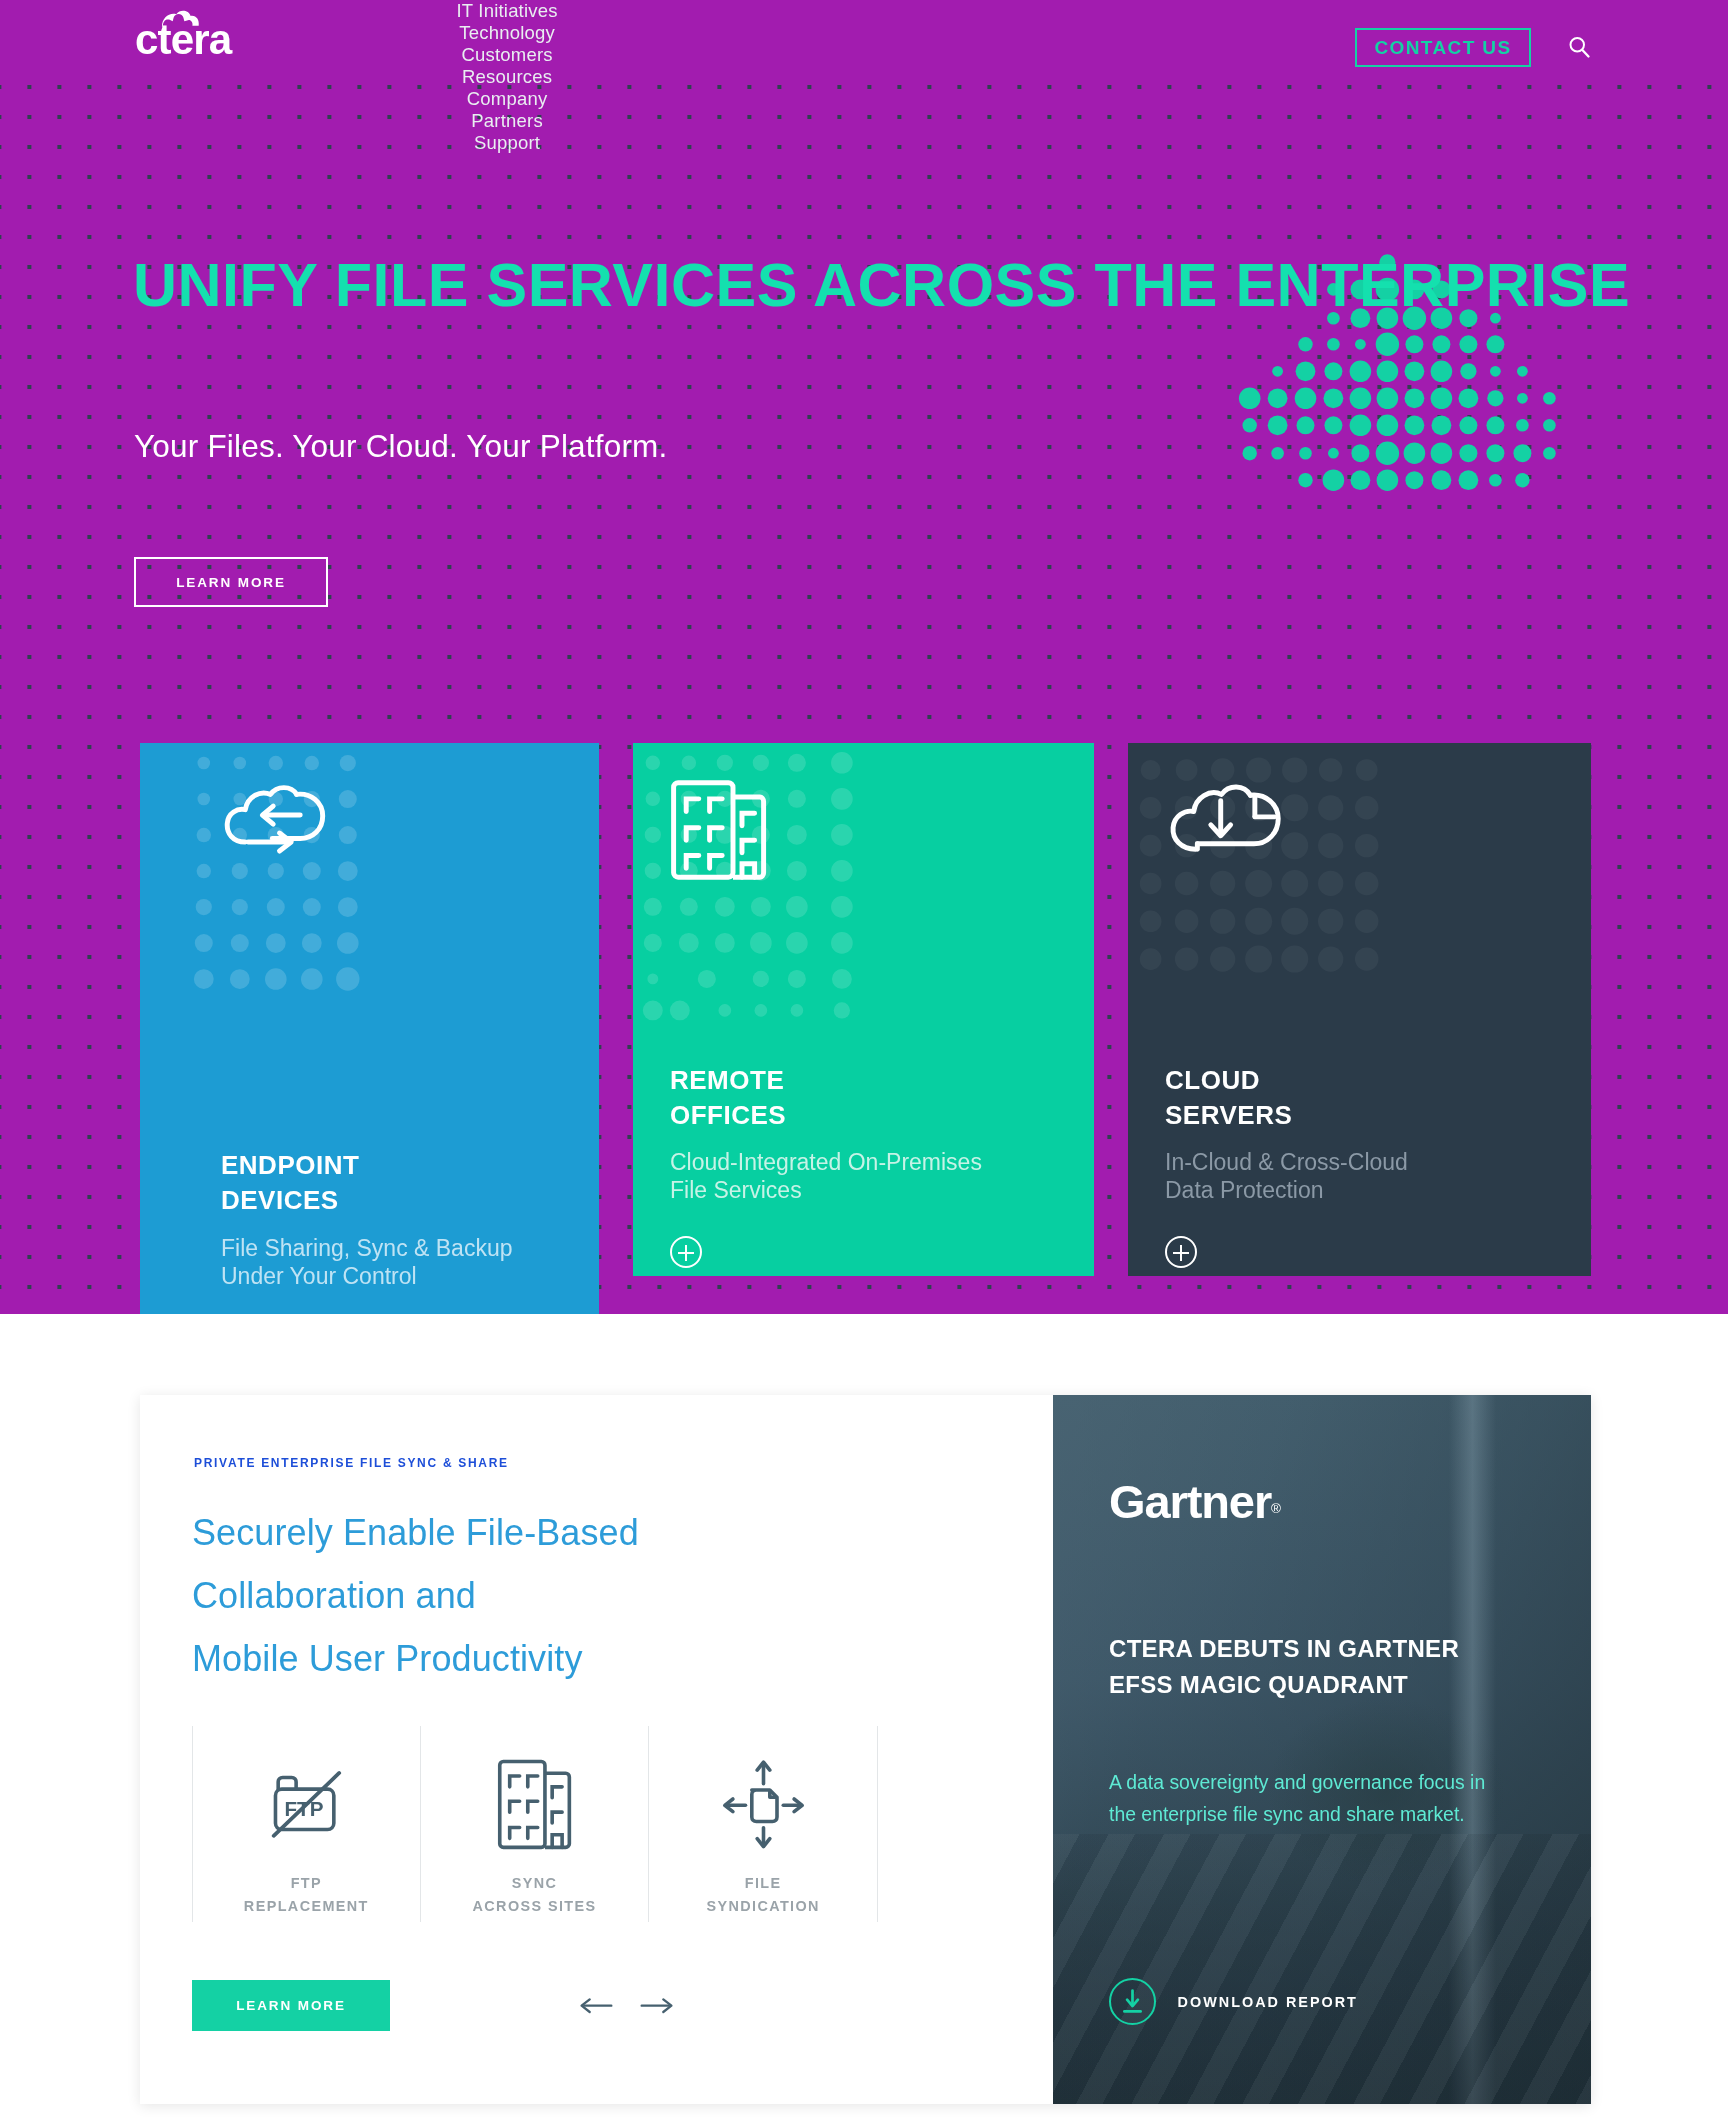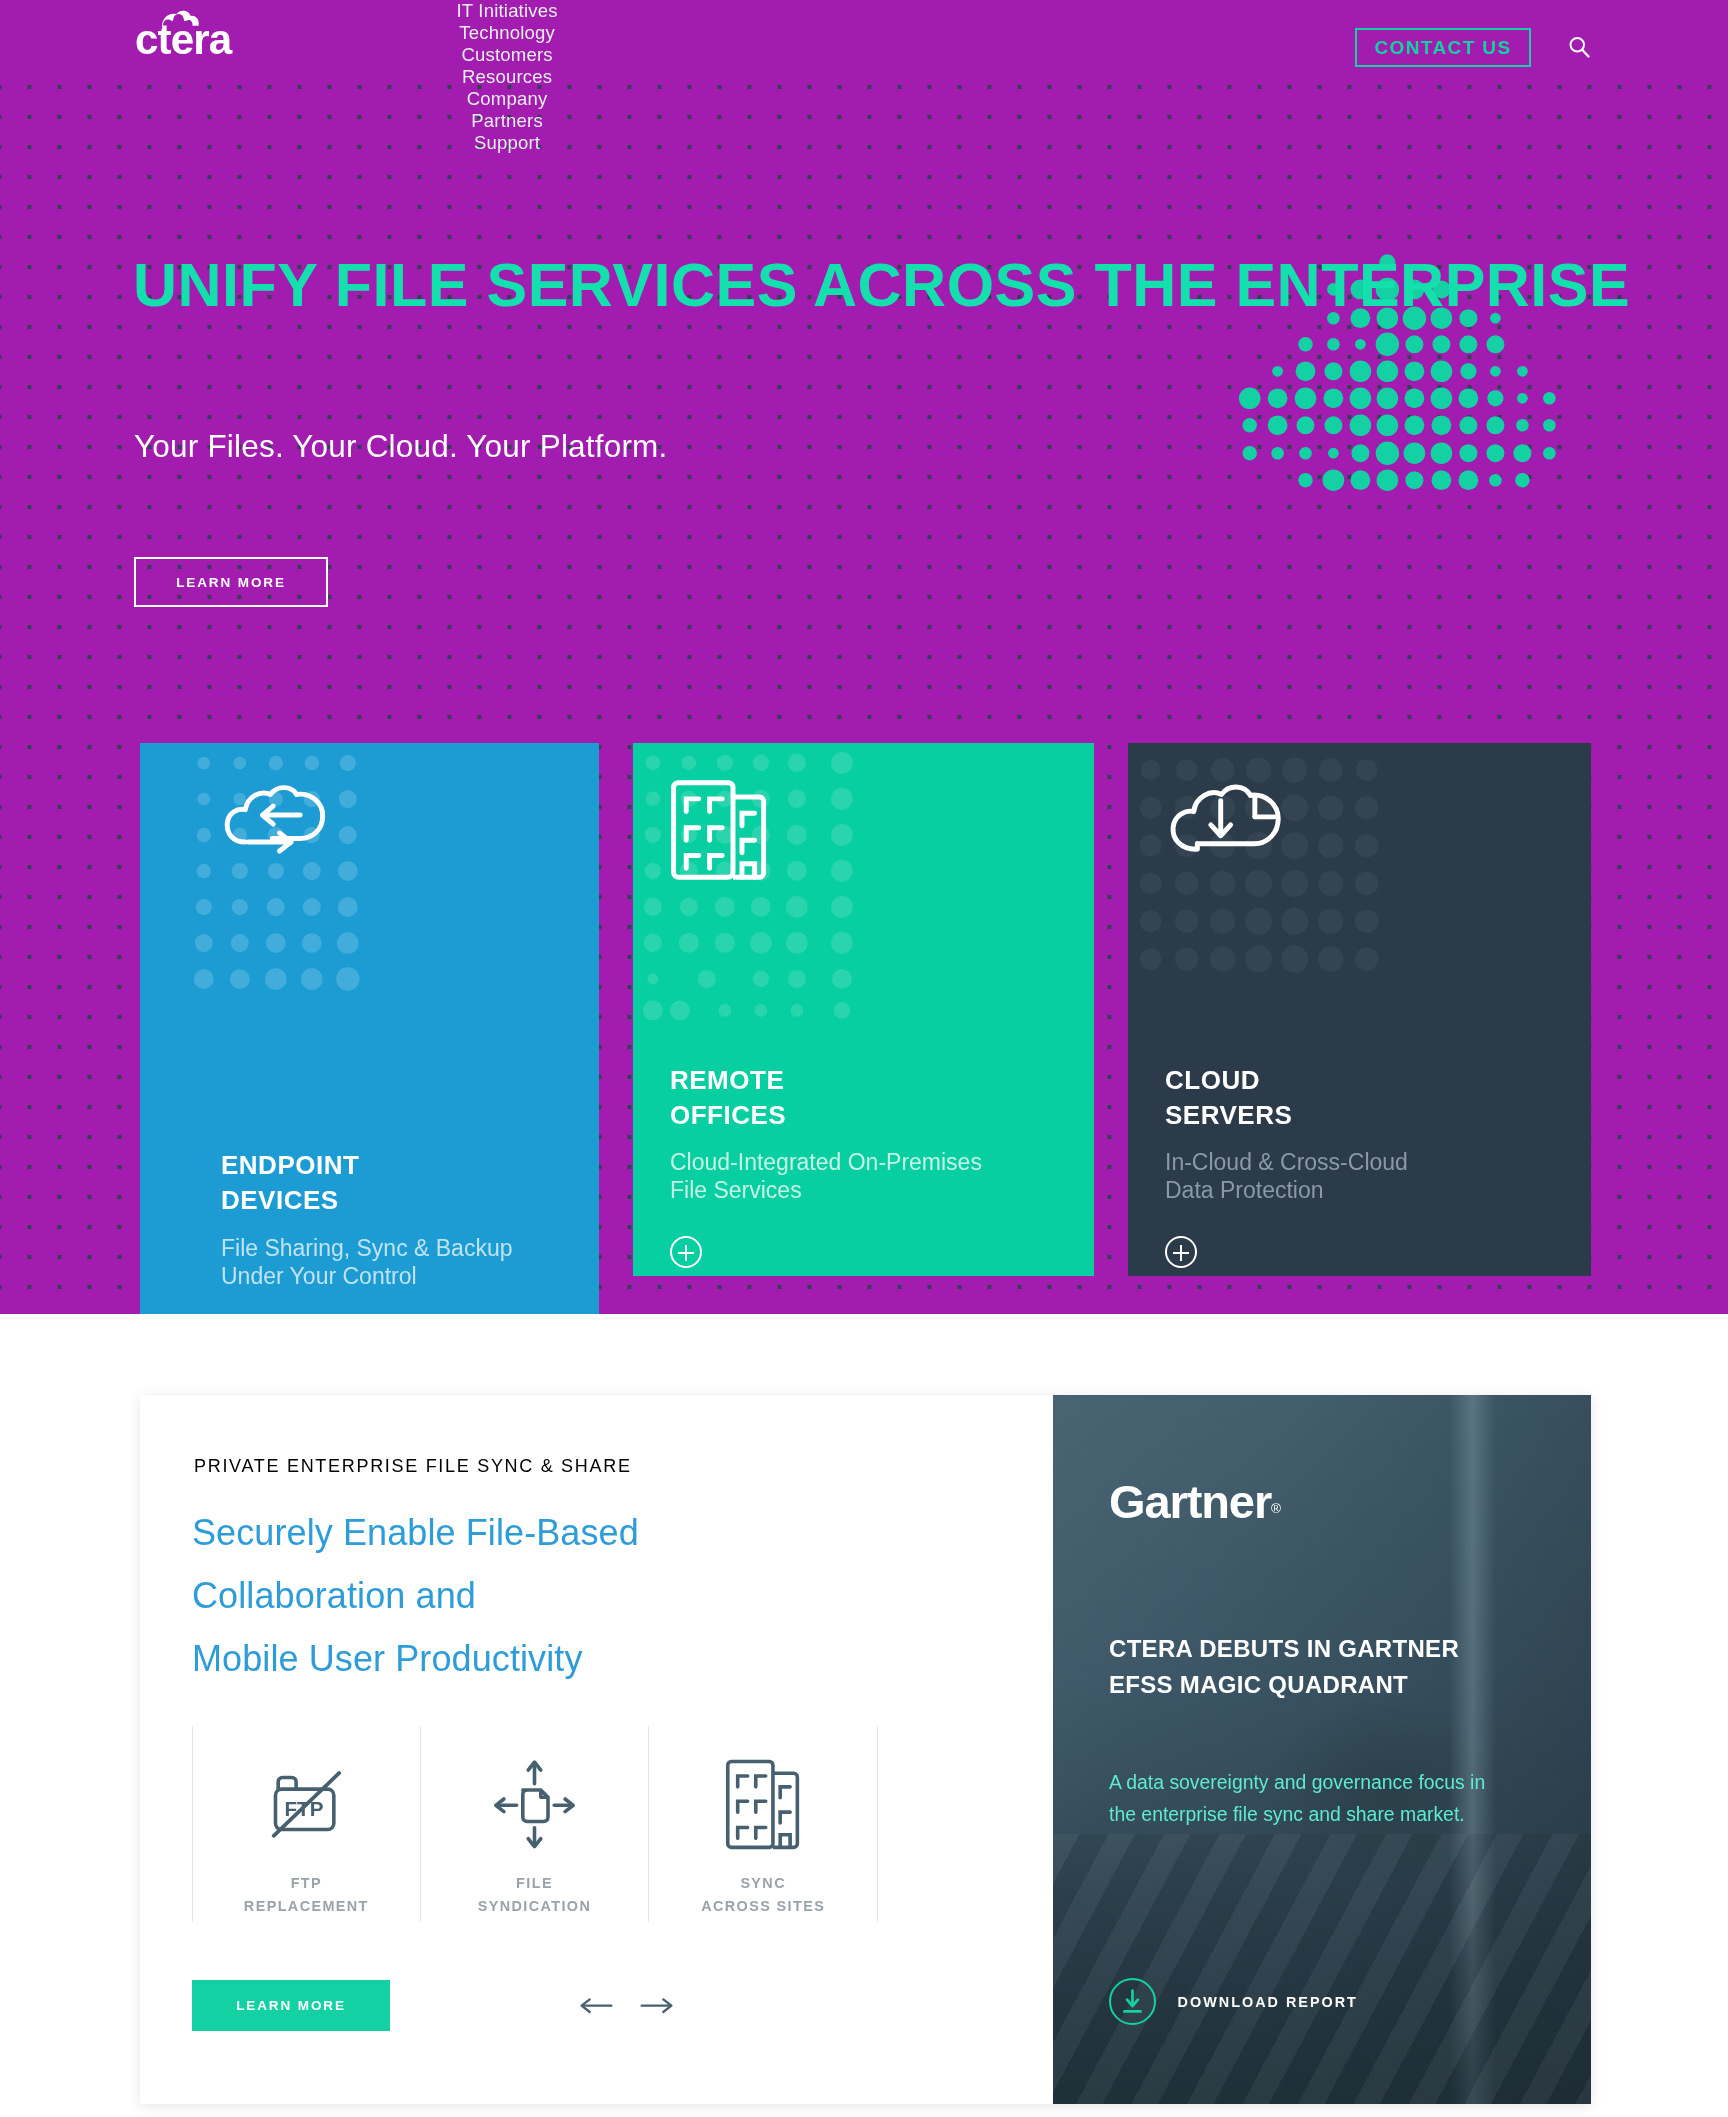--- a/index.html
+++ b/index.html
@@ -185,23 +185,23 @@
     width: 1451px; height: 709px;
     background: #ffffff;
     box-shadow: 0 1.8px 12.6px rgba(0,0,0,0.10);
     display: flex;
     z-index: 14;
   }
   .panel-left { position: relative; width: 913px; height: 100%; }
   .eyebrow {
     position: absolute;
     left: 54px; top: 61px;
-    color: #000000;
-    font-size: 18px;
-    font-weight: normal;
+    color: #1d4ed8;
+    font-size: 12px;
+    font-weight: bold;
     letter-spacing: 1.7px;
   }
   .panel-head {
     position: absolute;
     left: 52px; top: 106px;
     color: #2d9cd9;
     font-size: 36px;
     font-weight: 300;
     line-height: 63px;
     letter-spacing: 0.1px;
@@ -703,57 +703,57 @@
             <text x="25" y="58" font-family="Liberation Sans, sans-serif" font-size="23" font-weight="bold" fill="#46606f" letter-spacing="0">FTP</text>
             <line x1="13" y1="80" x2="86" y2="10" stroke="#46606f" stroke-width="4.2" stroke-linecap="round"></line>
           </svg>
         </div>
         <div class="feature-label">FTP
 REPLACEMENT</div>
       </div>
 
       <div class="feature">
         <div class="feature-icon">
-          <svg width="99" height="99" viewBox="0 0 110 110">
-            <path d="M42 40 L62 40 L70 48 L70 70 C70 73, 68 75, 65 75 L47 75 C44 75, 42 73, 42 70 L42 45 C42 42, 44 40, 47 40 Z" fill="none" stroke="#46606f" stroke-width="4" stroke-linejoin="round"></path>
-            <path d="M62 40 L62 48 L70 48" fill="none" stroke="#46606f" stroke-width="4" stroke-linejoin="round"></path>
-            <line x1="55" y1="33" x2="55" y2="11" stroke="#46606f" stroke-width="4" stroke-linecap="round"></line>
-            <polyline points="48,18 55,9 62,18" fill="none" stroke="#46606f" stroke-width="4" stroke-linecap="round" stroke-linejoin="round"></polyline>
-            <line x1="55" y1="82" x2="55" y2="101" stroke="#46606f" stroke-width="4" stroke-linecap="round"></line>
-            <polyline points="48,94 55,103 62,94" fill="none" stroke="#46606f" stroke-width="4" stroke-linecap="round" stroke-linejoin="round"></polyline>
-            <line x1="35" y1="57" x2="14" y2="57" stroke="#46606f" stroke-width="4" stroke-linecap="round"></line>
-            <polyline points="21,50 12,57 21,64" fill="none" stroke="#46606f" stroke-width="4" stroke-linecap="round" stroke-linejoin="round"></polyline>
-            <line x1="77" y1="57" x2="96" y2="57" stroke="#46606f" stroke-width="4" stroke-linecap="round"></line>
-            <polyline points="89,50 98,57 89,64" fill="none" stroke="#46606f" stroke-width="4" stroke-linecap="round" stroke-linejoin="round"></polyline>
-          </svg>
-        </div>
-        <div class="feature-label">FILE
-SYNDICATION</div>
-      </div>
-
-      <div class="feature">
-        <div class="feature-icon">
           <svg width="76" height="94" viewBox="0 0 84 104">
             <rect x="3" y="5" width="50" height="95" rx="4" fill="none" stroke="#46606f" stroke-width="4"></rect>
             <path d="M53 18 L76 18 C78 18, 80 20, 80 22 L80 96 C80 98, 78 100, 76 100 L53 100" fill="none" stroke="#46606f" stroke-width="4" stroke-linejoin="round"></path>
             <path d="M14 33 L14 21 L25 21" fill="none" stroke="#46606f" stroke-width="4" stroke-linecap="round"></path>
             <path d="M34 33 L34 21 L45 21" fill="none" stroke="#46606f" stroke-width="4" stroke-linecap="round"></path>
             <path d="M14 61 L14 49 L25 49" fill="none" stroke="#46606f" stroke-width="4" stroke-linecap="round"></path>
             <path d="M34 61 L34 49 L45 49" fill="none" stroke="#46606f" stroke-width="4" stroke-linecap="round"></path>
             <path d="M14 90 L14 78 L25 78" fill="none" stroke="#46606f" stroke-width="4" stroke-linecap="round"></path>
             <path d="M34 90 L34 78 L45 78" fill="none" stroke="#46606f" stroke-width="4" stroke-linecap="round"></path>
             <path d="M61 45 L61 33 L72 33" fill="none" stroke="#46606f" stroke-width="4" stroke-linecap="round"></path>
             <path d="M61 73 L61 61 L72 61" fill="none" stroke="#46606f" stroke-width="4" stroke-linecap="round"></path>
             <path d="M61 100 L61 86 L72 86 L72 100" fill="none" stroke="#46606f" stroke-width="4" stroke-linecap="round"></path>
           </svg>
         </div>
         <div class="feature-label">SYNC
 ACROSS SITES</div>
       </div>
 
+      <div class="feature">
+        <div class="feature-icon">
+          <svg width="99" height="99" viewBox="0 0 110 110">
+            <path d="M42 40 L62 40 L70 48 L70 70 C70 73, 68 75, 65 75 L47 75 C44 75, 42 73, 42 70 L42 45 C42 42, 44 40, 47 40 Z" fill="none" stroke="#46606f" stroke-width="4" stroke-linejoin="round"></path>
+            <path d="M62 40 L62 48 L70 48" fill="none" stroke="#46606f" stroke-width="4" stroke-linejoin="round"></path>
+            <line x1="55" y1="33" x2="55" y2="11" stroke="#46606f" stroke-width="4" stroke-linecap="round"></line>
+            <polyline points="48,18 55,9 62,18" fill="none" stroke="#46606f" stroke-width="4" stroke-linecap="round" stroke-linejoin="round"></polyline>
+            <line x1="55" y1="82" x2="55" y2="101" stroke="#46606f" stroke-width="4" stroke-linecap="round"></line>
+            <polyline points="48,94 55,103 62,94" fill="none" stroke="#46606f" stroke-width="4" stroke-linecap="round" stroke-linejoin="round"></polyline>
+            <line x1="35" y1="57" x2="14" y2="57" stroke="#46606f" stroke-width="4" stroke-linecap="round"></line>
+            <polyline points="21,50 12,57 21,64" fill="none" stroke="#46606f" stroke-width="4" stroke-linecap="round" stroke-linejoin="round"></polyline>
+            <line x1="77" y1="57" x2="96" y2="57" stroke="#46606f" stroke-width="4" stroke-linecap="round"></line>
+            <polyline points="89,50 98,57 89,64" fill="none" stroke="#46606f" stroke-width="4" stroke-linecap="round" stroke-linejoin="round"></polyline>
+          </svg>
+        </div>
+        <div class="feature-label">FILE
+SYNDICATION</div>
+      </div>
+
     </div>
 
     <div class="panel-btn">LEARN MORE</div>
 
     <div class="arrows">
       <div class="arrow-btn">
         <svg width="38" height="23.4" viewBox="0 0 42 26">
           <line x1="8" y1="13" x2="38" y2="13" stroke="#46606f" stroke-width="2.6" stroke-linecap="round"></line>
           <polyline points="14,6 5,13 14,20" fill="none" stroke="#46606f" stroke-width="2.6" stroke-linecap="round" stroke-linejoin="round"></polyline>
         </svg>

